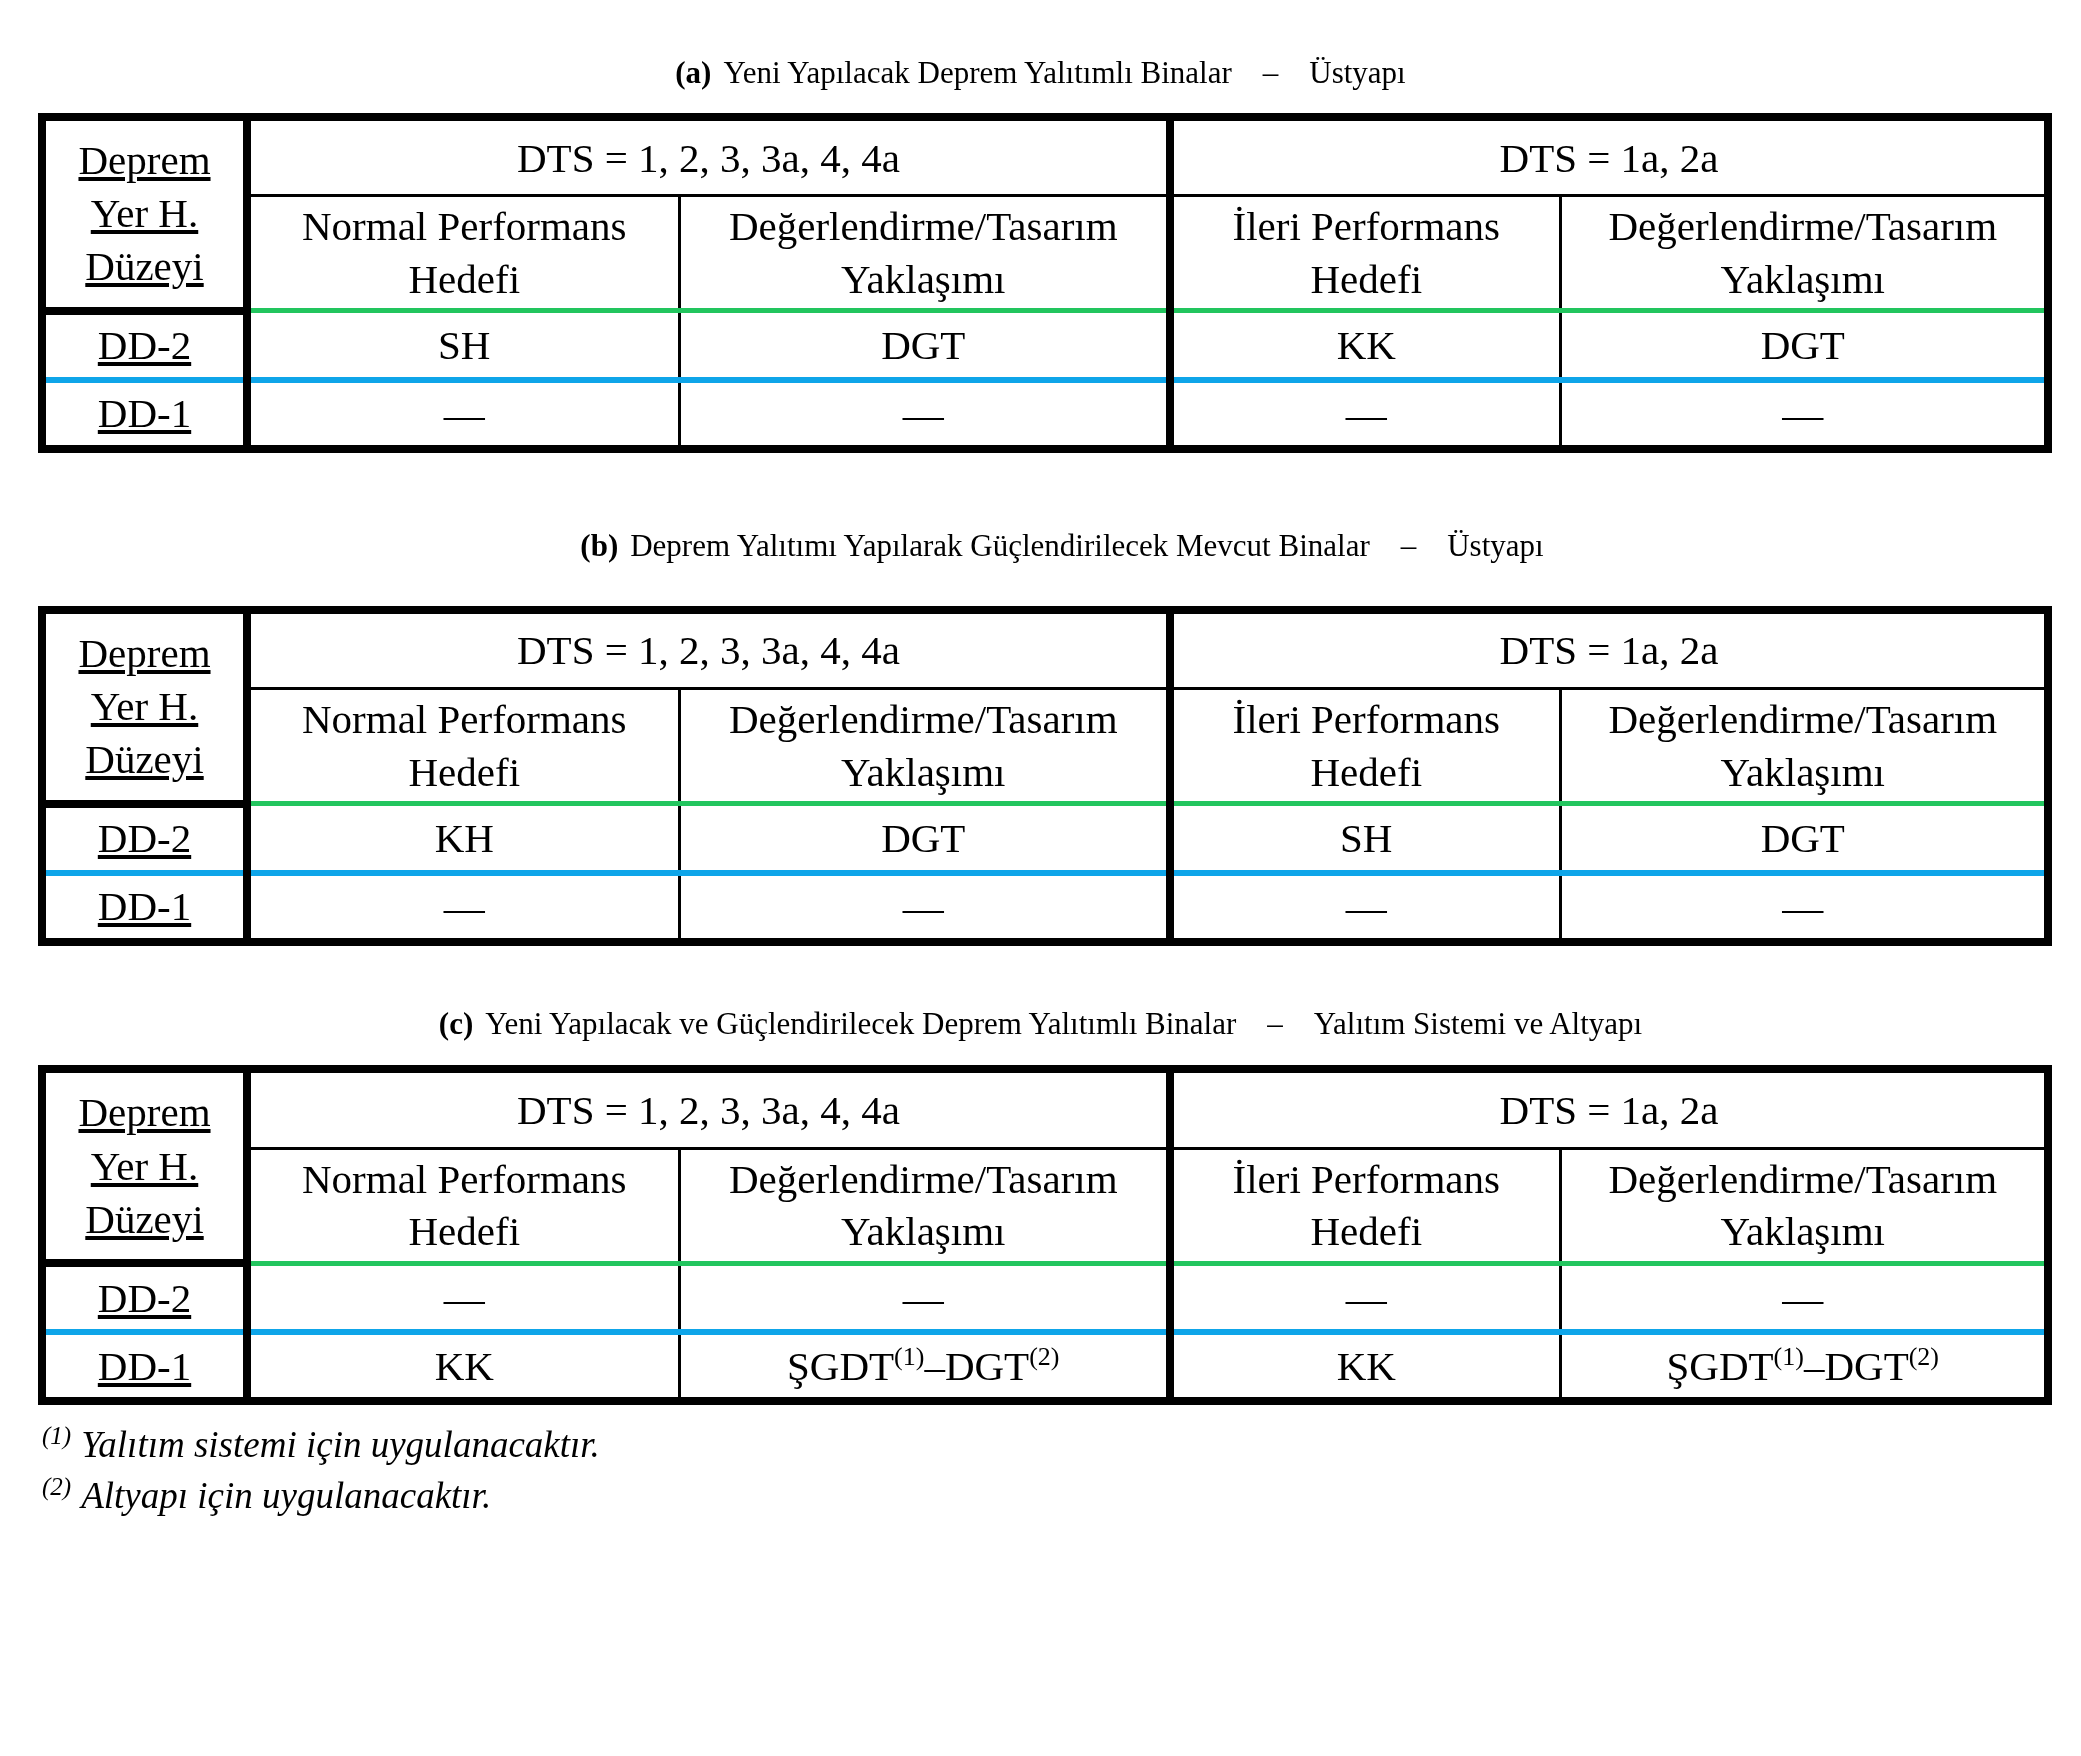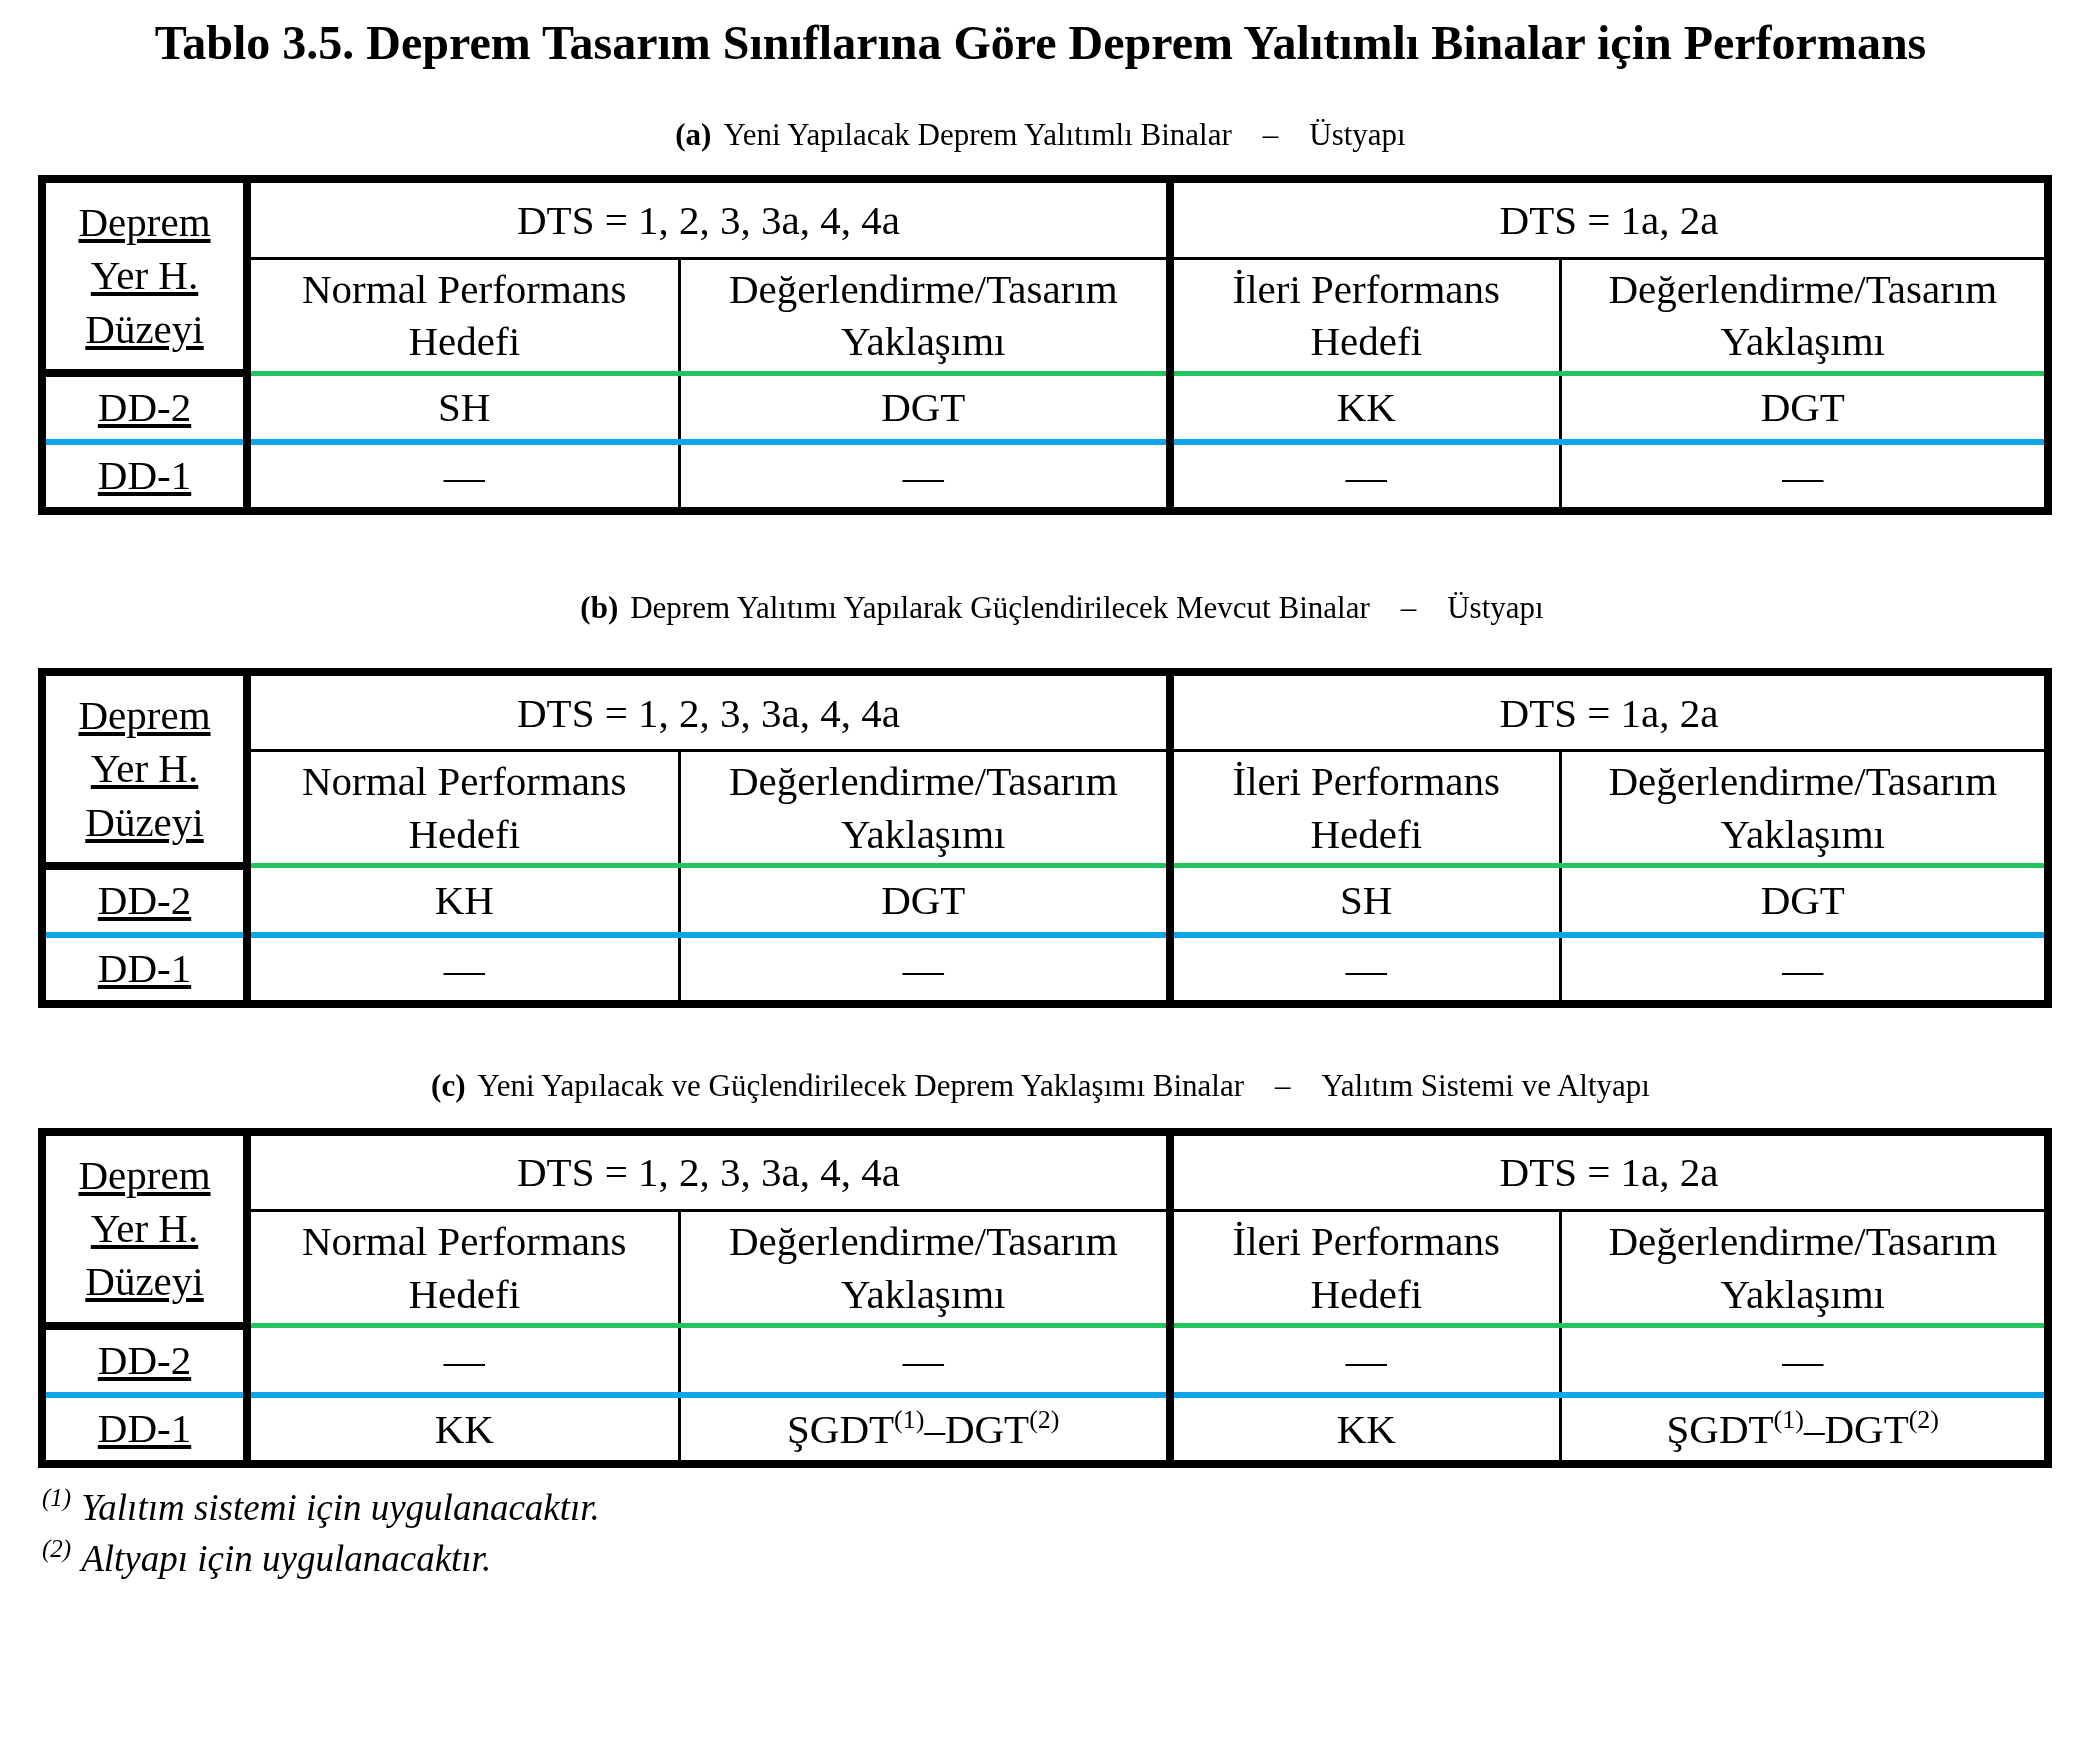--- a/index.html
+++ b/index.html
@@ -77,21 +77,20 @@
   .col-c0 { width: 205px; }
   .col-c1 { width: 432px; }
   .col-c2 { width: 491px; }
   .col-c3 { width: 390px; }
   .col-c4 { width: 488px; }
 </style>
 </head>
 <body>
 
 <div class="title">
-  <div>Tablo 3.5. Deprem Tasarım Sınıflarına Göre Deprem Yalıtımlı Binalar için Performans</div>
 </div>
 
 <div class="caption cap-a">
   <span class="lbl">(a)</span><span>Yeni Yapılacak Deprem Yalıtımlı Binalar  –  Üstyapı</span>
 </div>
 
 <table class="perf ta">
   <colgroup>
     <col class="col-c0">
       <col class="col-c1">
@@ -171,21 +170,21 @@
       <td class="rowhead">DD-1</td>
       <td>—</td>
       <td class="gdiv">—</td>
       <td>—</td>
       <td>—</td>
     </tr>
   </tbody>
 </table>
 
 <div class="caption cap-c">
-  <span class="lbl">(c)</span><span>Yeni Yapılacak ve Güçlendirilecek Deprem Yaklaşımı Binalar  –  Yalıtım Sistemi ve Altyapı</span>
+  <span class="lbl">(c)</span><span>Yeni Yapılacak ve Güçlendirilecek Deprem Yalıtımlı Binalar  –  Yalıtım Sistemi ve Altyapı</span>
 </div>
 
 <table class="perf tc">
   <colgroup>
     <col class="col-c0">
       <col class="col-c1">
       <col class="col-c2">
       <col class="col-c3">
       <col class="col-c4">
   </colgroup>

